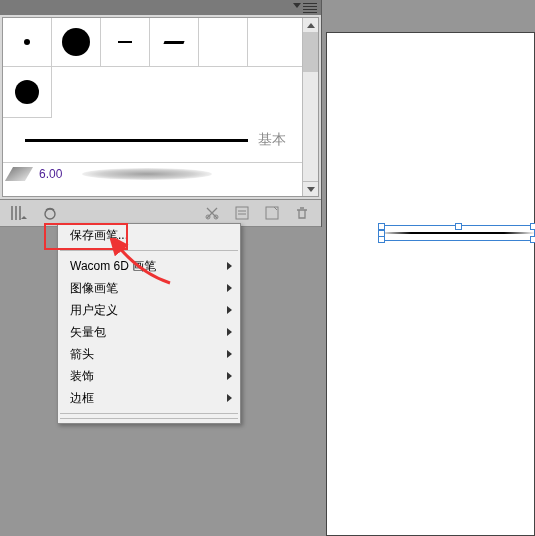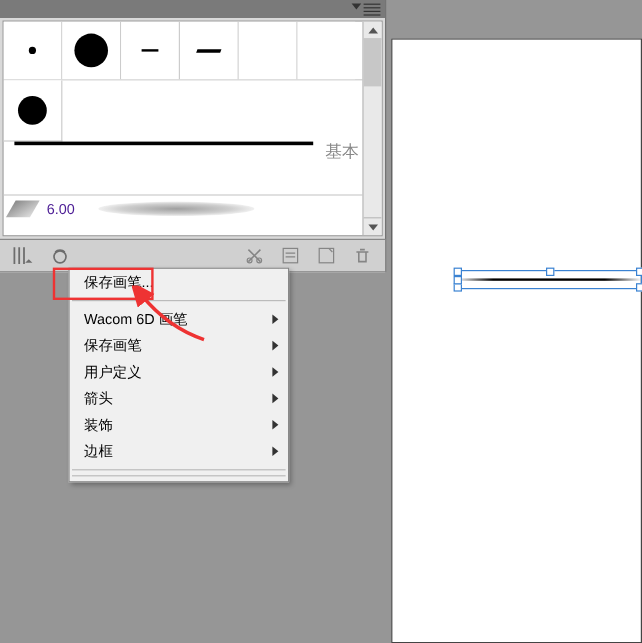--- a/index.html
+++ b/index.html
@@ -11,21 +11,21 @@
 .swatch-area{background:#fff;border:1px solid #999;margin:2px;position:relative;height:178px;overflow:hidden}
 .row1{display:flex;border-bottom:1px solid #ccc}
 .cell{width:48px;height:48px;border-right:1px solid #ccc;display:flex;align-items:center;justify-content:center;background:#fff}
 .dot-sm{width:6px;height:6px;background:#000;border-radius:50%}
 .dot-lg{width:28px;height:28px;background:#000;border-radius:50%}
 .dash-s{width:14px;height:2px;background:#000}
 .dash-m{width:20px;height:3px;background:#000;transform:skewX(-20deg)}
 .row2{display:flex}
 .cell2{width:48px;height:50px;border-right:1px solid #ccc;border-bottom:1px solid #ccc;display:flex;align-items:center;justify-content:center;background:#fff}
 .dot-md{width:24px;height:24px;background:#000;border-radius:50%}
-.stroke-row{display:flex;align-items:flex-start;height:44px;border-bottom:1px solid #ccc;padding:0 9px}
+.stroke-row{display:flex;align-items:center;height:44px;border-bottom:1px solid #ccc;padding:0 22px}
 .stroke-line{flex:1;height:3px;background:#000;margin-right:10px}
 .stroke-label{color:#888;font-size:14px;margin-right:10px}
 .caltxt{font-size:12px;color:#4c1d95}
 .calli-row{display:flex;align-items:center;padding:4px 6px}
 .calli-nib{width:20px;height:14px;background:linear-gradient(135deg,#888,#ddd);transform:skewX(-30deg);margin-right:10px}
 .smear{width:130px;height:12px;background:radial-gradient(ellipse at center,#777 0%,#bbb 50%,transparent 80%);border-radius:50%;opacity:.7}
 .scrollbar{position:absolute;right:0;top:0;width:15px;bottom:0;background:#e9e9e9;border-left:1px solid #bbb}
 .sb-btn{height:14px;display:flex;align-items:center;justify-content:center;border-bottom:1px solid #bbb}
 .sb-btn.bottom{position:absolute;bottom:0;width:100%;border-top:1px solid #bbb;border-bottom:none}
 .sb-tri-up{width:0;height:0;border-left:4px solid transparent;border-right:4px solid transparent;border-bottom:5px solid #555}
@@ -147,25 +147,29 @@
 <div class="menu">
   <div class="menu-item">
       <span>保存画笔...</span>
     </div>
   <div class="menu-sep"></div>
   <div class="menu-item">
       <span>Wacom 6D 画笔</span>
       <div class="submenu-arrow"></div>
     </div>
   <div class="menu-item">
-      <span>保存画笔</span>
+      <span>图像画笔</span>
       <div class="submenu-arrow"></div>
     </div>
   <div class="menu-item">
       <span>用户定义</span>
+      <div class="submenu-arrow"></div>
+    </div>
+  <div class="menu-item">
+      <span>矢量包</span>
       <div class="submenu-arrow"></div>
     </div>
   <div class="menu-item">
       <span>箭头</span>
       <div class="submenu-arrow"></div>
     </div>
   <div class="menu-item">
       <span>装饰</span>
       <div class="submenu-arrow"></div>
     </div>

